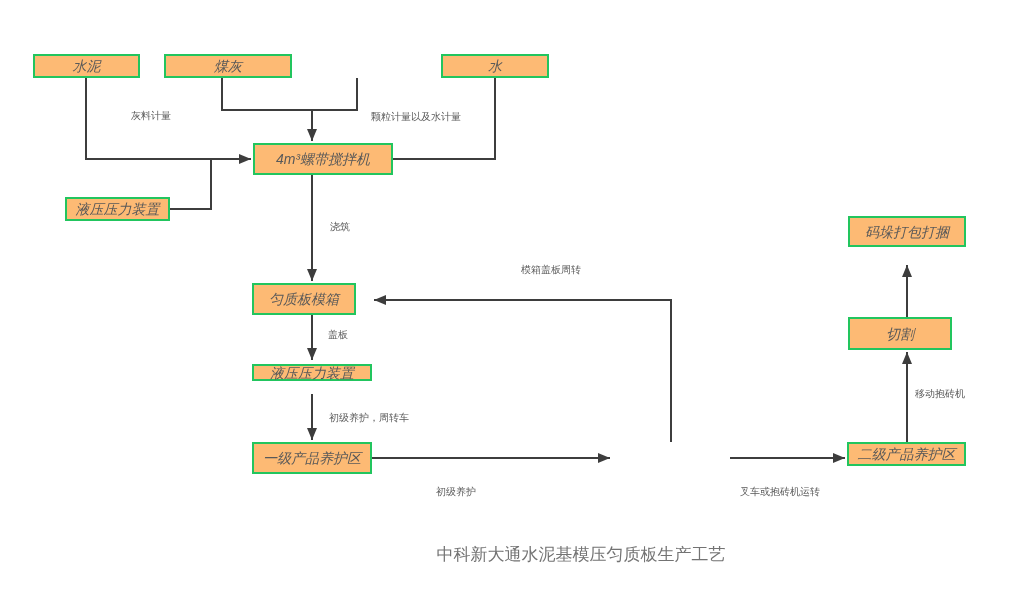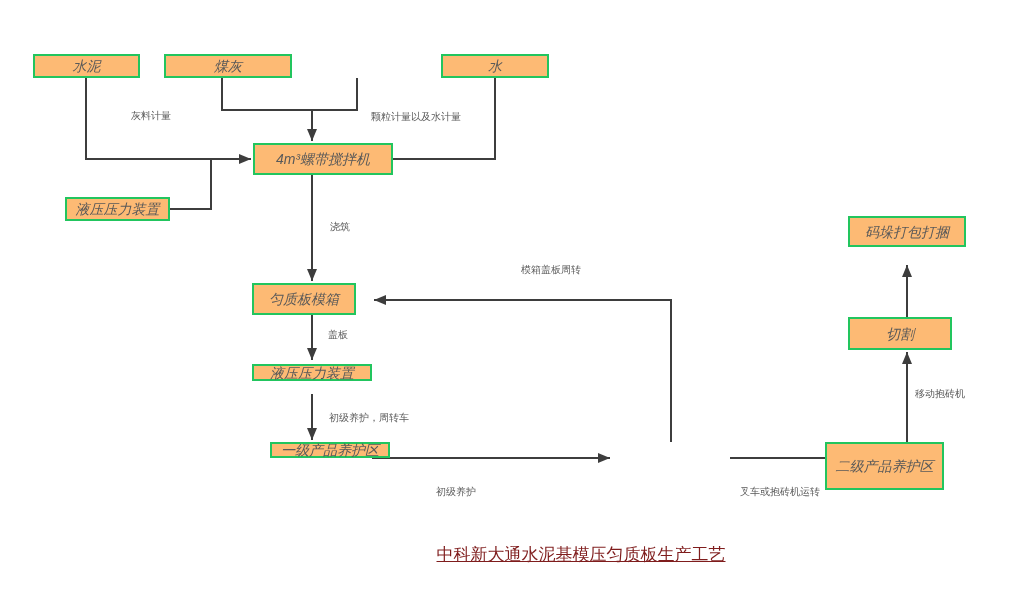--- a/index.html
+++ b/index.html
@@ -33,24 +33,23 @@
     color: #595959;
     white-space: nowrap;
     line-height: 1;
   }
   .diagram-title {
     position: absolute;
     left: 581px;
     top: 545px;
     transform: translateX(-50%);
     font-size: 17px;
-    color: #7f1d1d;
+    color: #737373;
     white-space: nowrap;
     line-height: 1.2;
-    text-decoration: underline;
   }
 </style>
 </head>
 <body>
 
 <div class="canvas">
 
   <svg class="wires" viewBox="0 0 1021 594" xmlns="http://www.w3.org/2000/svg">
     <defs>
       <marker id="arrow" markerUnits="userSpaceOnUse" markerWidth="14" markerHeight="12" refX="12" refY="5" orient="auto">
@@ -75,22 +74,22 @@
   </svg>
 
   <div class="node" style="left:33px; top:54px; width:107px; height:24px">水泥</div>
   <div class="node" style="left:164px; top:54px; width:128px; height:24px">煤灰</div>
   <div class="node" style="left:441px; top:54px; width:108px; height:24px">水</div>
 
   <div class="node" style="left:253px; top:143px; width:140px; height:32px">4m³螺带搅拌机</div>
   <div class="node" style="left:65px; top:197px; width:105px; height:24px">液压压力装置</div>
   <div class="node" style="left:252px; top:283px; width:104px; height:32px">匀质板模箱</div>
   <div class="node" style="left:252px; top:364px; width:120px; height:17px">液压压力装置</div>
-  <div class="node" style="left:270px; top:442px; width:120px; height:16px">一级产品养护区</div>
-  <div class="node" style="left:825px; top:442px; width:119px; height:48px">二级产品养护区</div>
+  <div class="node" style="left:252px; top:442px; width:120px; height:32px">一级产品养护区</div>
+  <div class="node" style="left:847px; top:442px; width:119px; height:24px">二级产品养护区</div>
   <div class="node" style="left:848px; top:317px; width:104px; height:33px">切割</div>
   <div class="node" style="left:848px; top:216px; width:118px; height:31px">码垛打包打捆</div>
 
   <div class="edge-label" style="left:131px; top:111px">灰料计量</div>
   <div class="edge-label" style="left:371px; top:112px">颗粒计量以及水计量</div>
   <div class="edge-label" style="left:330px; top:222px">浇筑</div>
   <div class="edge-label" style="left:328px; top:330px">盖板</div>
   <div class="edge-label" style="left:329px; top:413px">初级养护，周转车</div>
   <div class="edge-label" style="left:436px; top:487px">初级养护</div>
   <div class="edge-label" style="left:740px; top:487px">叉车或抱砖机运转</div>

